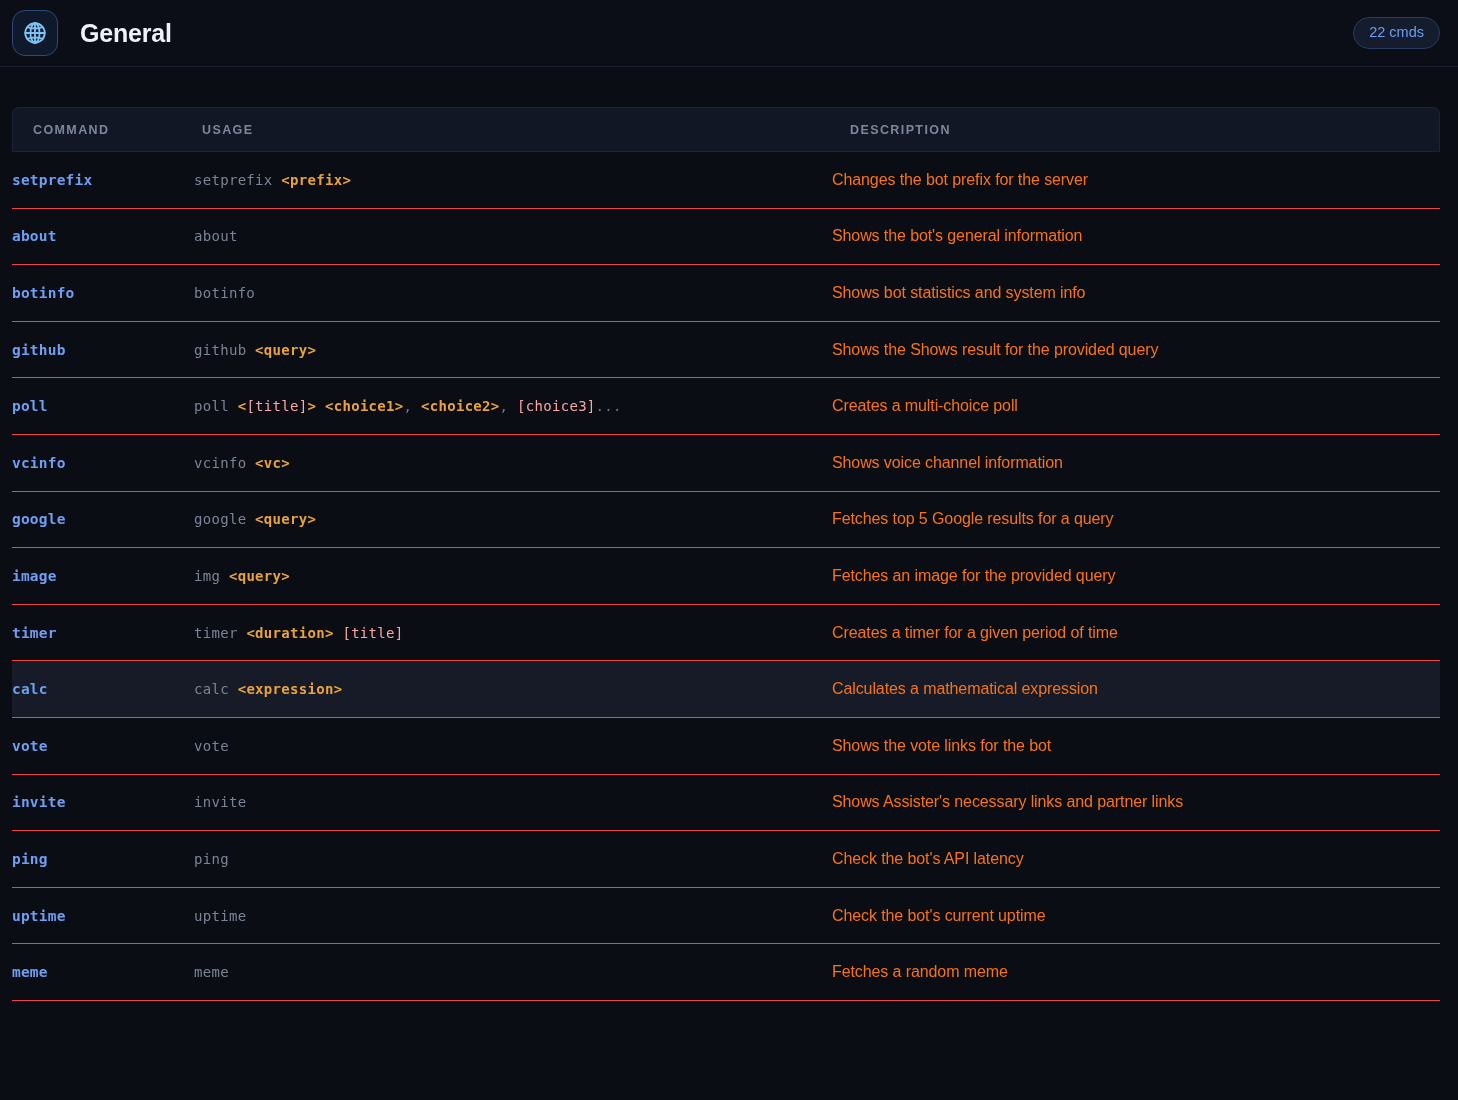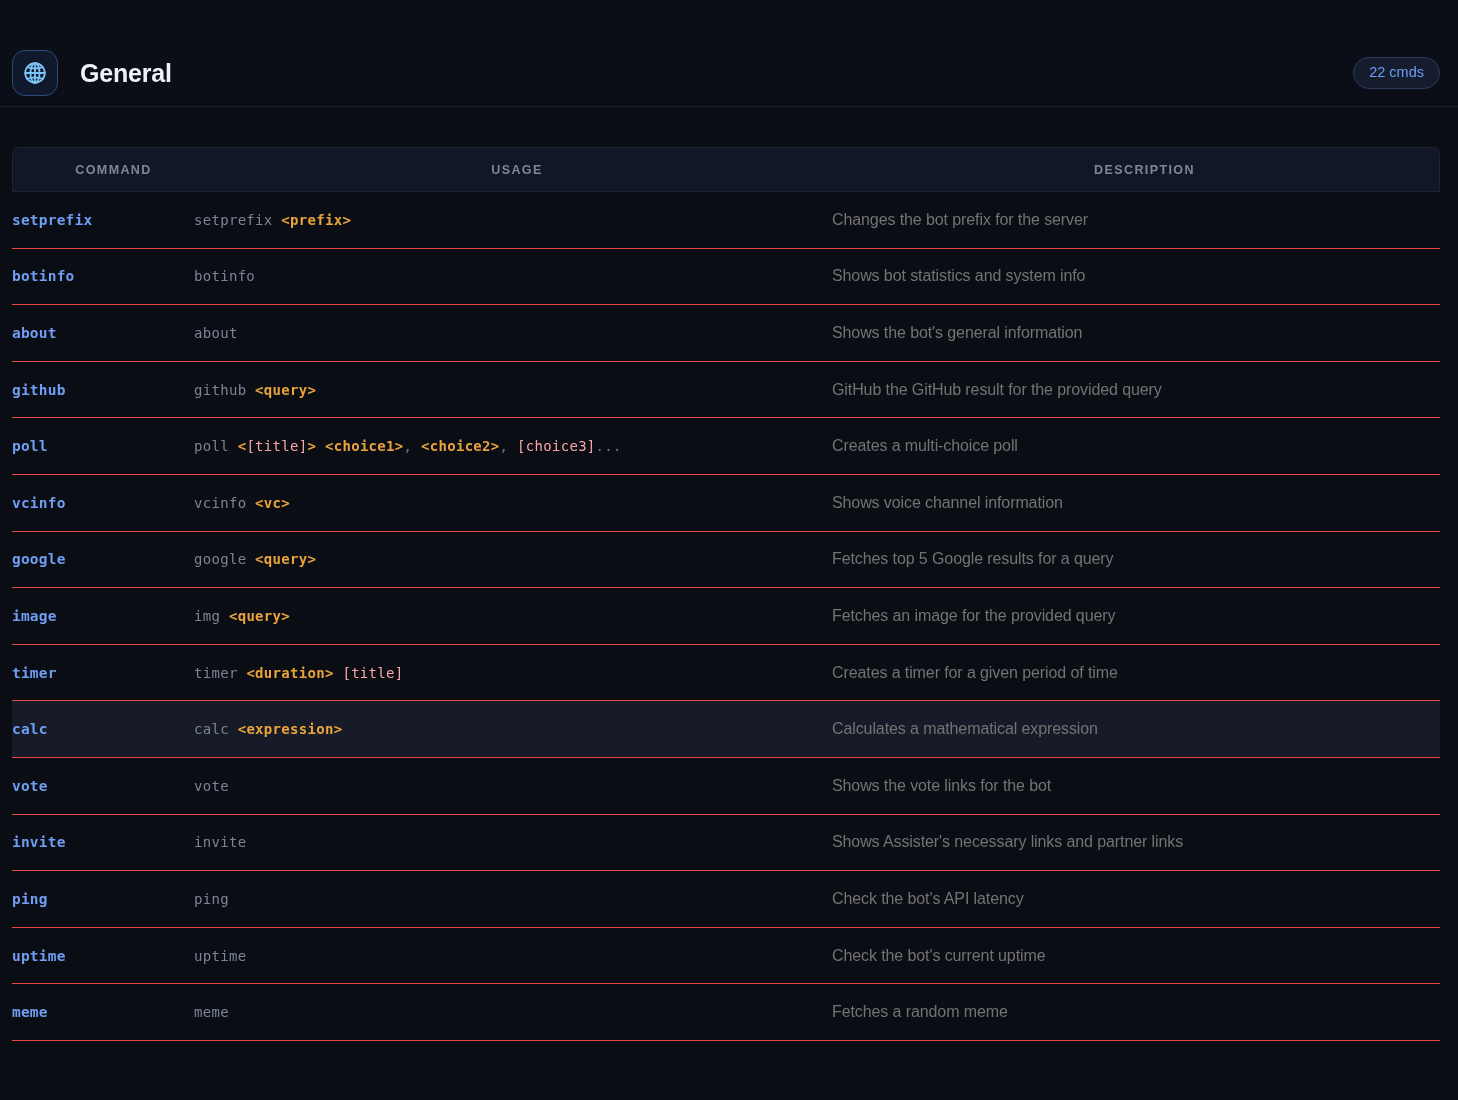--- a/index.html
+++ b/index.html
@@ -12,21 +12,20 @@
 
   
   .page-header{
     position:relative;
     height:67px;
     background:#0b0e16;
     border-bottom:1px solid #1b2132;
     display:flex;
     align-items:center;
     padding:0 18px 0 12px;
-    margin-top:40px;
   }
   .cat-icon{
     width:46px;height:46px;
     flex:0 0 46px;
     border-radius:13px;
     background:#10192b;
     border:1px solid #2b4a78;
     display:flex;align-items:center;justify-content:center;
   }
   .cat-icon svg{display:block;}
@@ -60,21 +59,21 @@
     border-spacing:0;
     table-layout:fixed;
   }
   .cmd-table thead th{
     background:#111725;
     color:#7d879b;
     font-size:12.5px;
     font-weight:700;
     letter-spacing:1.4px;
     text-transform:uppercase;
-    text-align:center;
+    text-align:left;
     padding:14px 0 14px 0;
     border-top:1px solid #1d2435;
     border-bottom:1px solid #1d2435;
     height:45px;
     vertical-align:middle;
   }
   .cmd-table thead th.c-command{
     padding-left:20px;
     border-left:1px solid #1d2435;
     border-top-left-radius:7px;
@@ -114,21 +113,21 @@
     padding-left:8px;
     font-family:"DejaVu Sans Mono", monospace;
     font-size:14px;
     color:#7b8496;
     letter-spacing:0.3px;
     white-space:nowrap;
   }
   td.c-desc{
     padding-left:18px;
     font-size:16px;
-    color:#737373;
+    color:#f97316;
     letter-spacing:-0.1px;
     white-space:nowrap;
   }
 
   
   .tok-base{color:#7b8496;}
   .tok-req{color:#e9a33a;font-weight:700;}
   .tok-opt{color:#fca5a5;}
   .tok-punct{color:#6d7585;}
   .tok-ellipsis{color:#6d7585;}
@@ -170,33 +169,33 @@
         <th class="c-desc">DESCRIPTION</th>
       </tr>
     </thead>
     <tbody id="tbody">
         <tr>
           <td class="c-command">setprefix</td>
           <td class="c-usage"><span class="tok-base">setprefix </span><span class="tok-req">&lt;prefix&gt;</span></td>
           <td class="c-desc">Changes the bot prefix for the server</td>
         </tr>
         <tr>
+          <td class="c-command">about</td>
+          <td class="c-usage"><span class="tok-base">about</span></td>
+          <td class="c-desc">Shows the bot's general information</td>
+        </tr>
+        <tr>
           <td class="c-command">botinfo</td>
           <td class="c-usage"><span class="tok-base">botinfo</span></td>
           <td class="c-desc">Shows bot statistics and system info</td>
         </tr>
         <tr>
-          <td class="c-command">about</td>
-          <td class="c-usage"><span class="tok-base">about</span></td>
-          <td class="c-desc">Shows the bot's general information</td>
-        </tr>
-        <tr>
           <td class="c-command">github</td>
           <td class="c-usage"><span class="tok-base">github </span><span class="tok-req">&lt;query&gt;</span></td>
-          <td class="c-desc">GitHub the GitHub result for the provided query</td>
+          <td class="c-desc">Shows the Shows result for the provided query</td>
         </tr>
         <tr>
           <td class="c-command">poll</td>
           <td class="c-usage"><span class="tok-base">poll </span><span class="tok-req">&lt;</span><span class="tok-opt">[title]</span><span class="tok-req">&gt; </span><span class="tok-req">&lt;choice1&gt;</span><span class="tok-punct">, </span><span class="tok-req">&lt;choice2&gt;</span><span class="tok-punct">, </span><span class="tok-opt">[choice3]</span><span class="tok-ellipsis">...</span></td>
           <td class="c-desc">Creates a multi-choice poll</td>
         </tr>
         <tr>
           <td class="c-command">vcinfo</td>
           <td class="c-usage"><span class="tok-base">vcinfo </span><span class="tok-req">&lt;vc&gt;</span></td>
           <td class="c-desc">Shows voice channel information</td>

